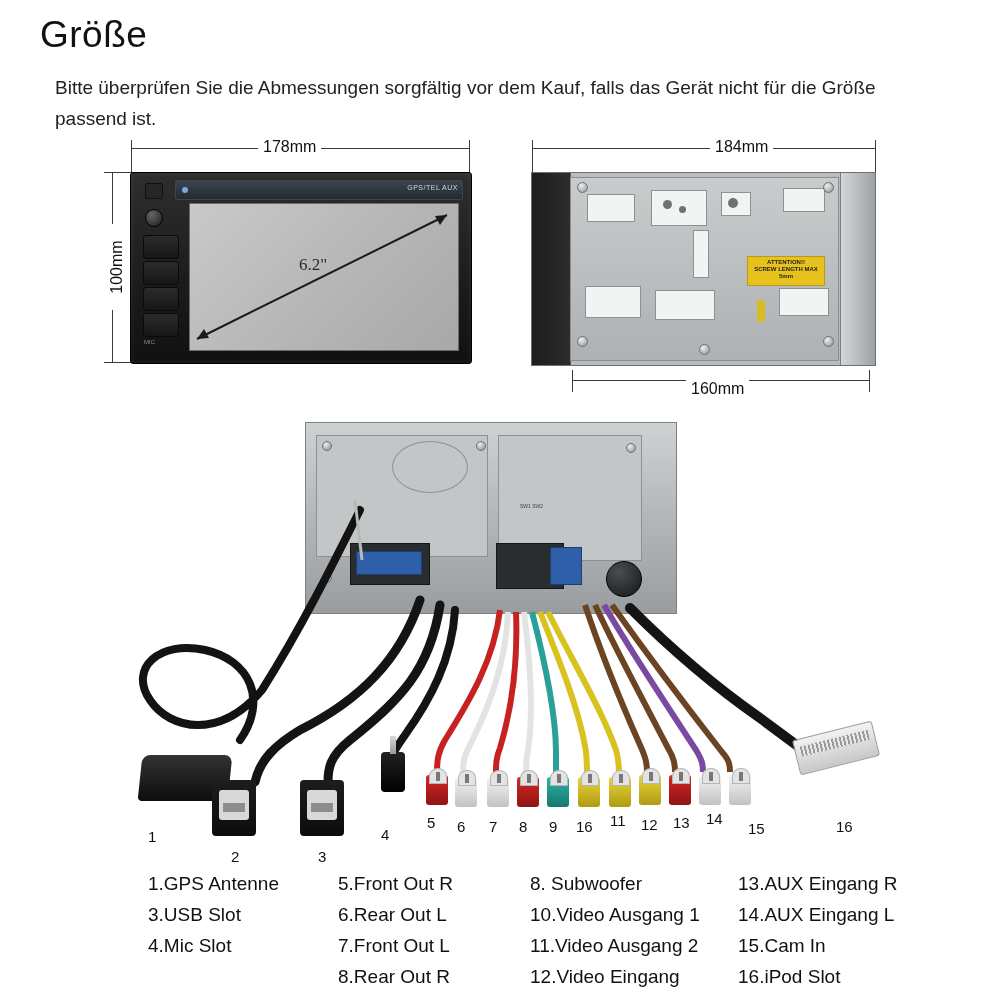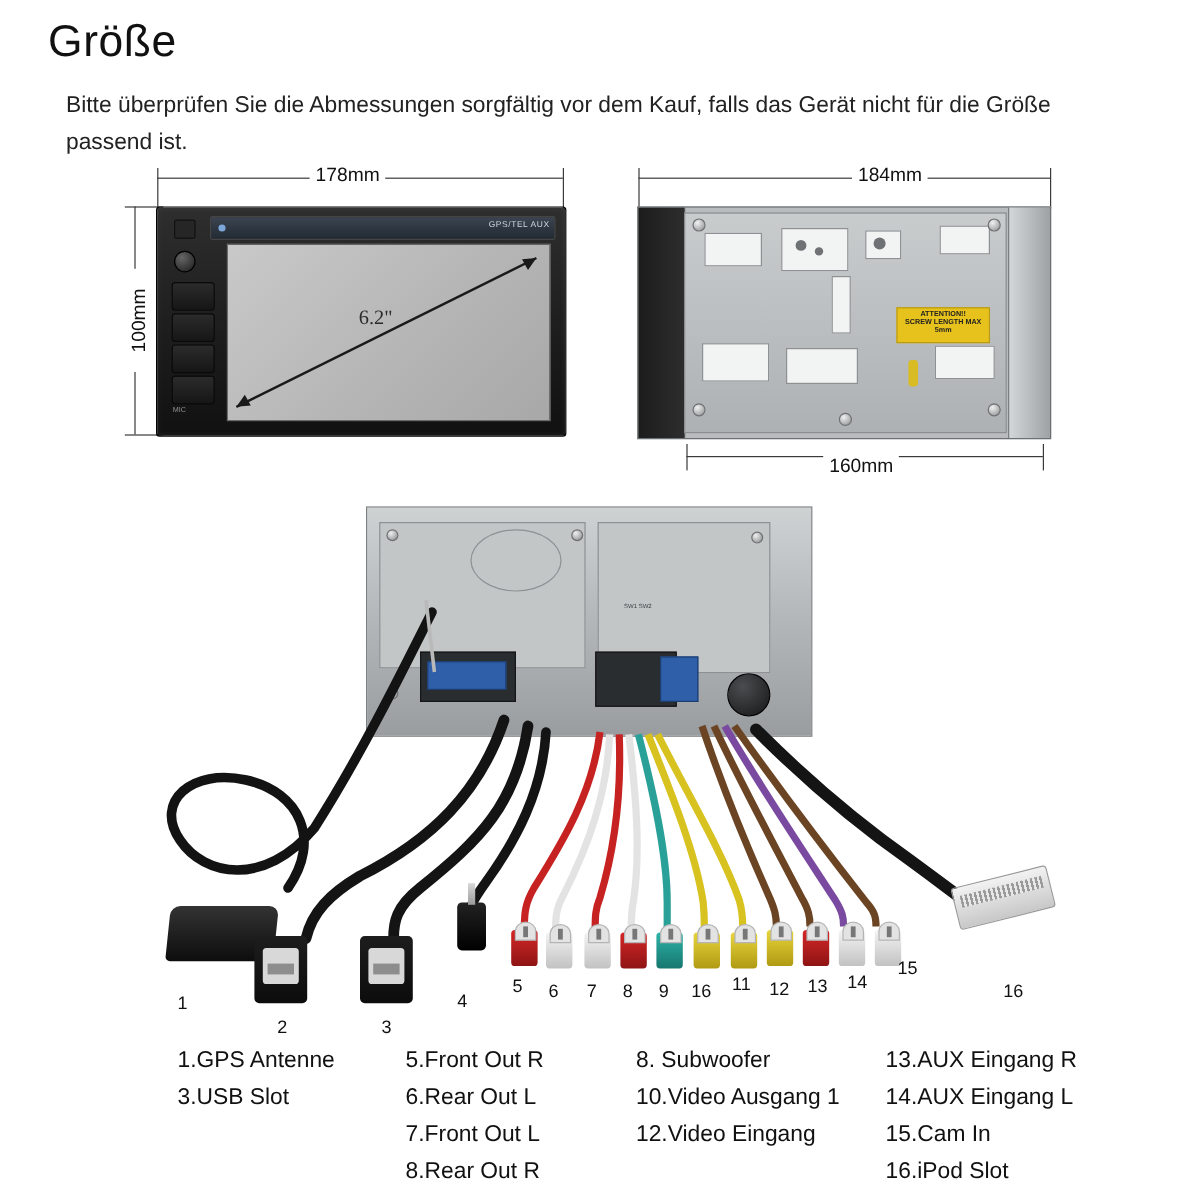--- a/index.html
+++ b/index.html
@@ -623,38 +623,40 @@
     <div class="num" style="left:427px;top:414px;">5</div>
     <div class="num" style="left:457px;top:418px;">6</div>
     <div class="num" style="left:489px;top:418px;">7</div>
     <div class="num" style="left:519px;top:418px;">8</div>
     <div class="num" style="left:549px;top:418px;">9</div>
     <div class="num" style="left:576px;top:418px;">16</div>
     <div class="num" style="left:610px;top:412px;">11</div>
     <div class="num" style="left:641px;top:416px;">12</div>
     <div class="num" style="left:673px;top:414px;">13</div>
     <div class="num" style="left:706px;top:410px;">14</div>
-    <div class="num" style="left:748px;top:399px;">15</div>
+    <div class="num" style="left:748px;top:420px;">15</div>
     <div class="num" style="left:836px;top:418px;">16</div>
   </div>
 
   <div class="legend">
     <div class="col col1">
       <div>1.GPS Antenne</div>
       <div>3.USB Slot</div>
+      <div>4.Mic Slot</div>
     </div>
     <div class="col col2">
       <div>5.Front Out R</div>
       <div>6.Rear Out L</div>
       <div>7.Front Out L</div>
       <div>8.Rear Out R</div>
     </div>
     <div class="col col3">
       <div>8. Subwoofer</div>
       <div>10.Video Ausgang 1</div>
+      <div>11.Video Ausgang 2</div>
       <div>12.Video Eingang</div>
     </div>
     <div class="col col4">
       <div>13.AUX Eingang R</div>
       <div>14.AUX Eingang L</div>
       <div>15.Cam In</div>
       <div>16.iPod Slot</div>
     </div>
   </div>
 

